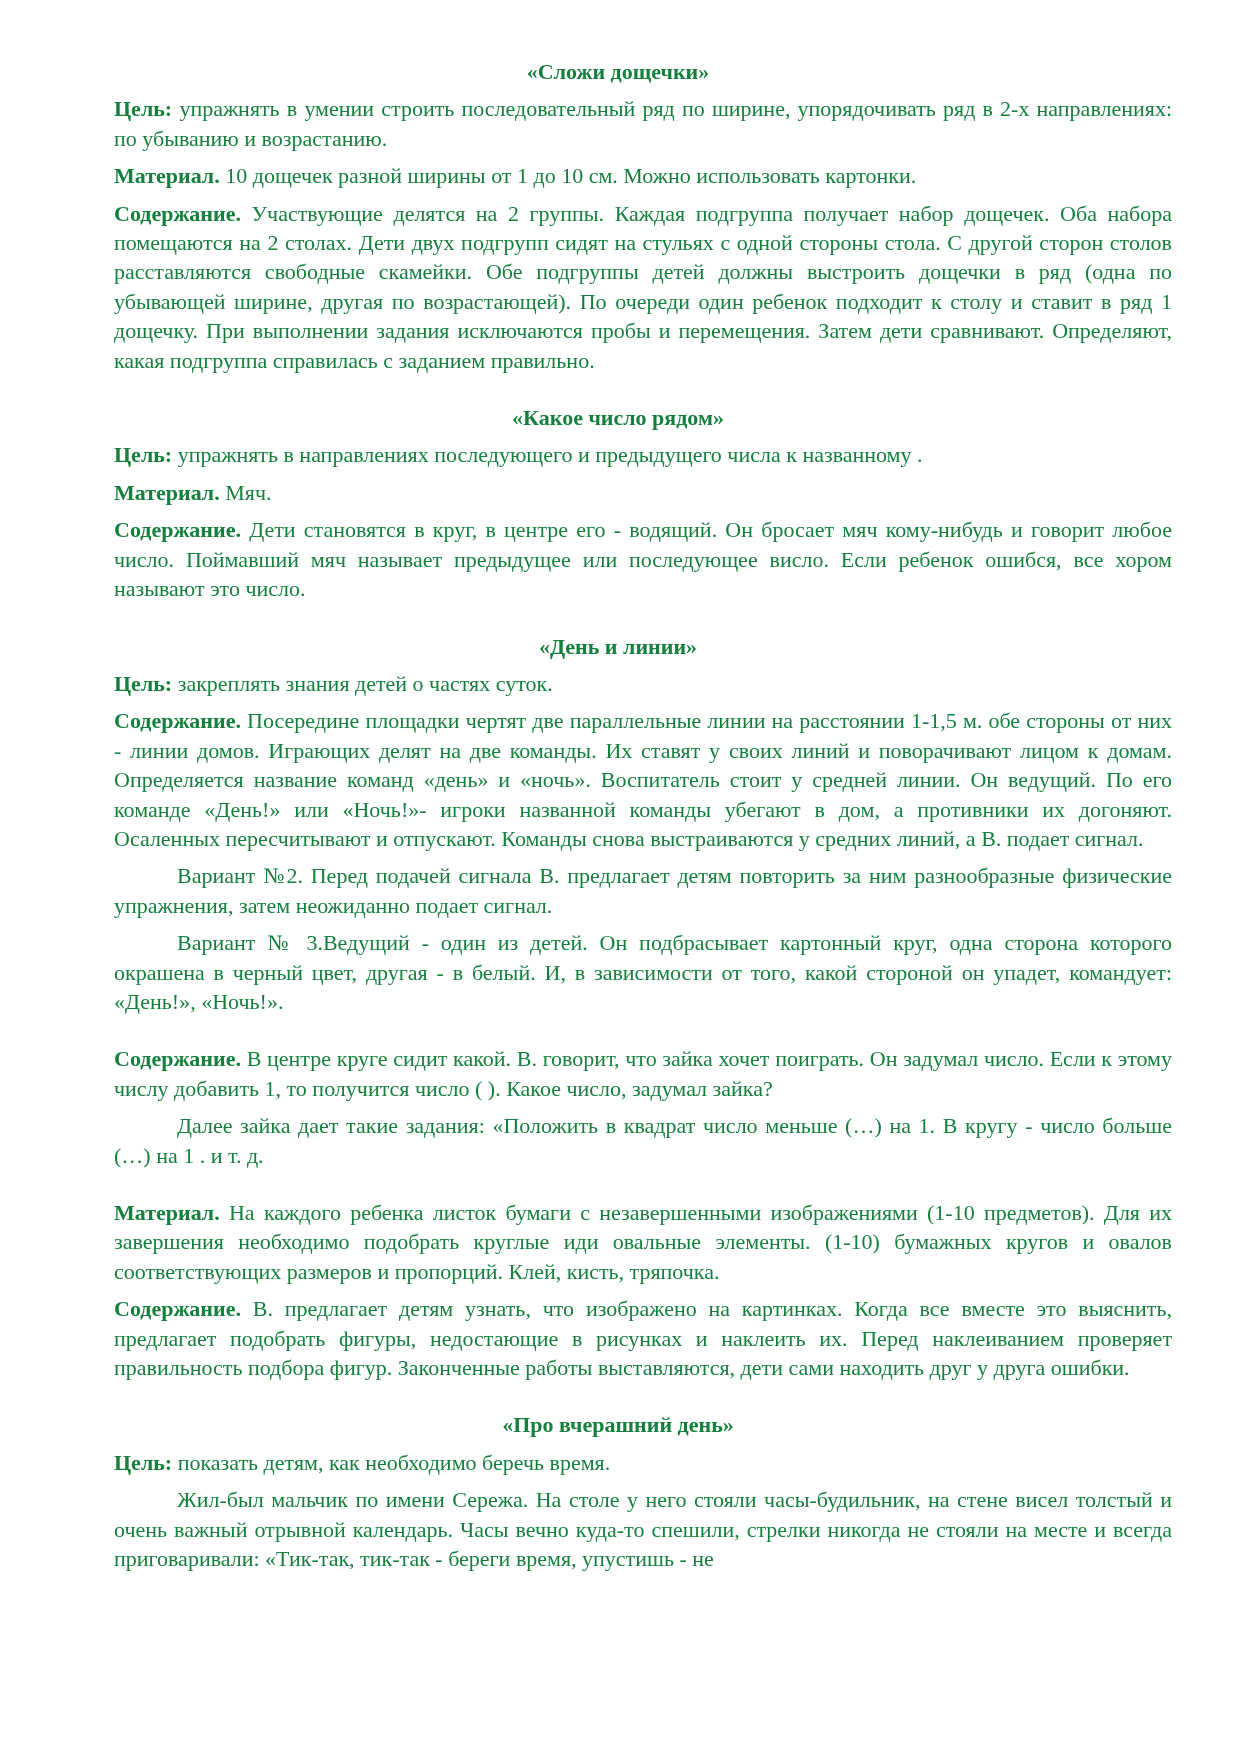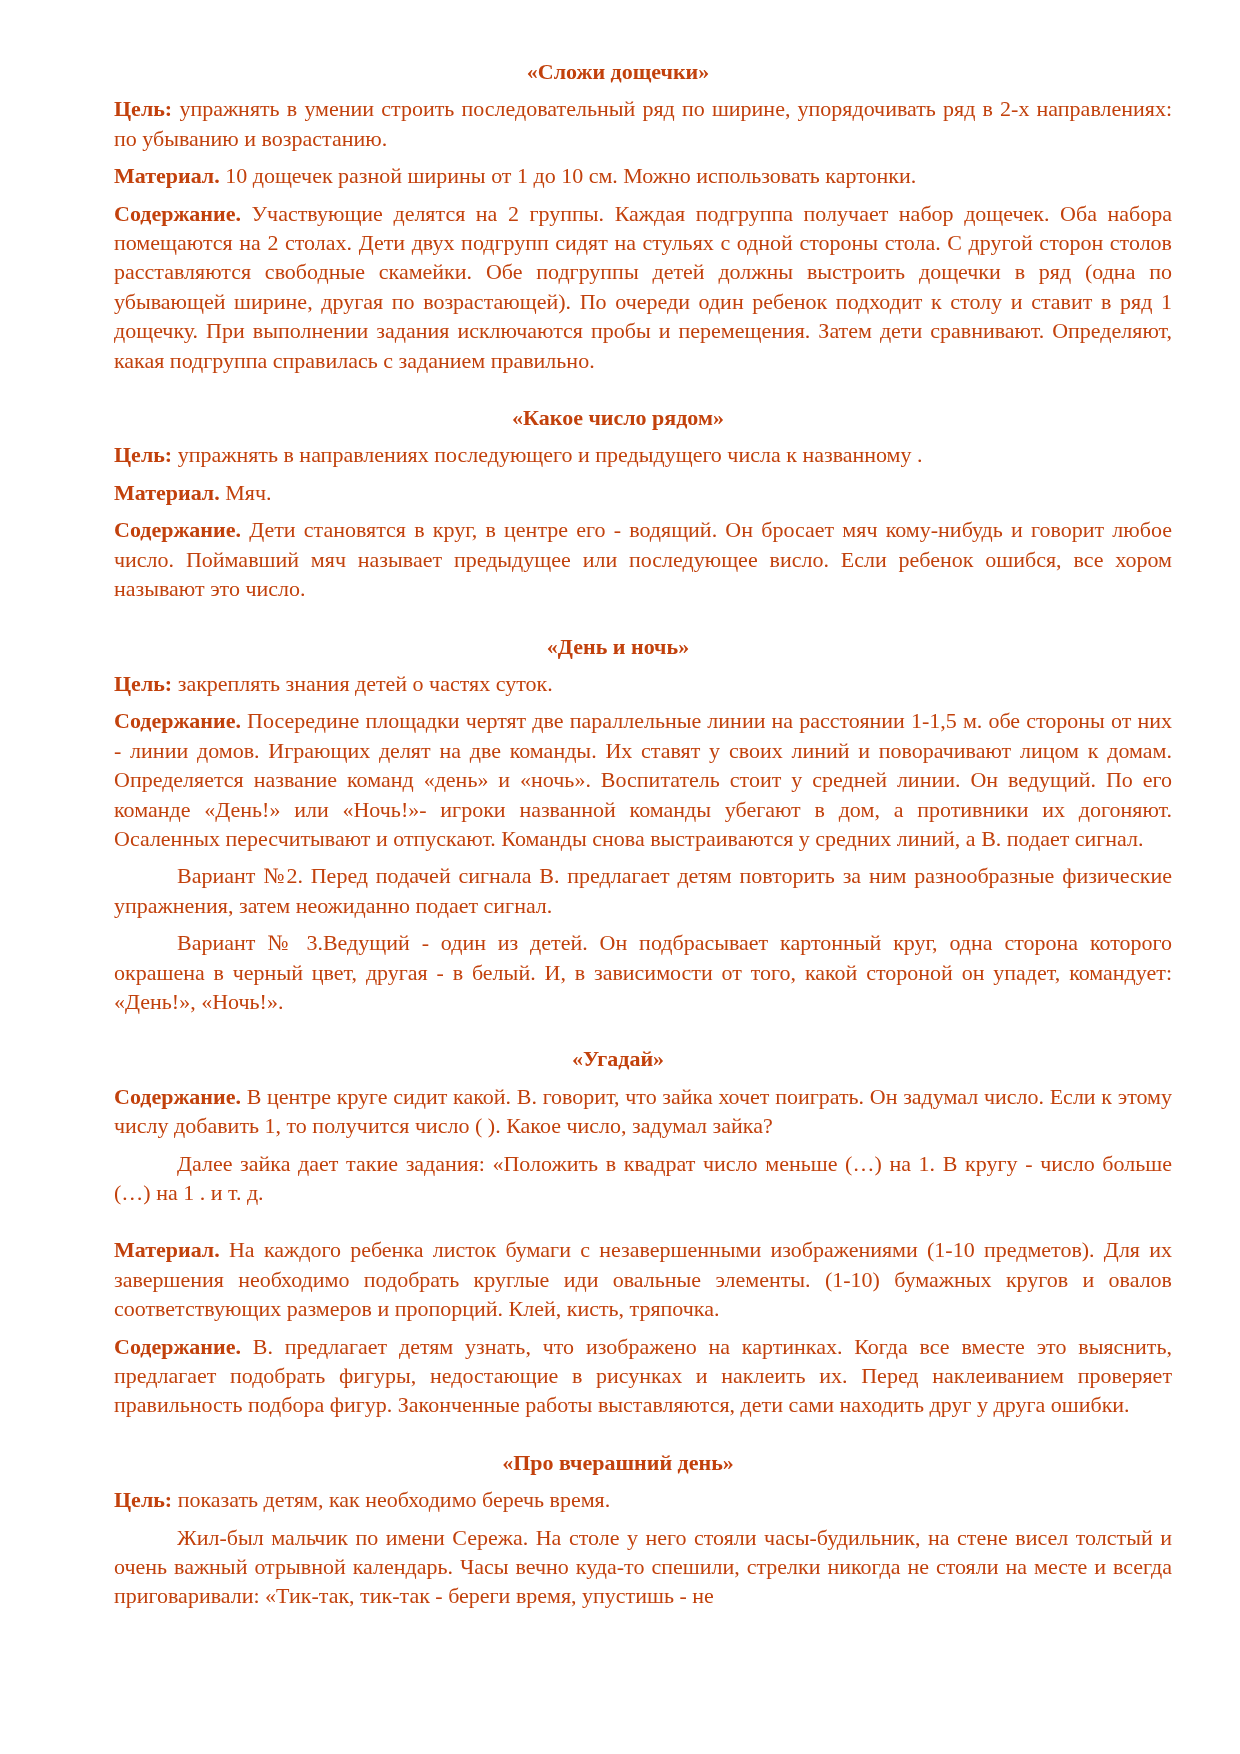--- a/index.html
+++ b/index.html
@@ -10,21 +10,21 @@
     overflow: hidden;
   }
   .page {
     box-sizing: border-box;
     width: 1240px;
     height: 1754px;
     padding: 57px 60px 0 106px;
     font-family: "Liberation Serif", "DejaVu Serif", serif;
     font-size: 22px;
     line-height: 29.4px;
-    color: #c2410c;
+    color: #15803d;
   }
   .section { margin: 0; }
   .section + .section { margin-top: 28px; }
   .title {
     font-size: 22px;
     font-weight: bold;
     text-align: center;
     margin: 0 50px 0 0; 
     padding: 0;
   }
@@ -48,29 +48,28 @@
   </div>
 
   <div class="section">
     <h2 class="title">«Какое число рядом»</h2>
     <p class="para"><b class="lead">Цель:</b> <span>упражнять в направлениях последующего и предыдущего числа к названному .</span></p>
     <p class="para"><b class="lead">Материал.</b> <span>Мяч.</span></p>
     <p class="para"><b class="lead">Содержание.</b> <span>Дети становятся в круг, в центре его - водящий. Он бросает мяч кому-нибудь и говорит любое число. Поймавший мяч называет предыдущее или последующее висло. Если ребенок ошибся, все хором называют это число.</span></p>
   </div>
 
   <div class="section">
-    <h2 class="title">«День и ночь»</h2>
+    <h2 class="title">«День и линии»</h2>
     <p class="para"><b class="lead">Цель:</b> <span>закреплять знания детей о частях суток.</span></p>
     <p class="para"><b class="lead">Содержание.</b> <span>Посередине площадки чертят две параллельные линии на расстоянии 1-1,5 м. обе стороны от них - линии домов. Играющих делят на две команды. Их ставят у своих линий и поворачивают лицом к домам. Определяется название команд «день» и «ночь». Воспитатель стоит у средней линии. Он ведущий. По его команде «День!» или «Ночь!»- игроки названной команды убегают в дом, а противники их догоняют. Осаленных пересчитывают и отпускают. Команды снова выстраиваются у средних линий, а В. подает сигнал.</span></p>
     <p class="para indent"><span>Вариант №2. Перед подачей сигнала В.  предлагает детям повторить за ним разнообразные физические упражнения, затем неожиданно подает сигнал.</span></p>
     <p class="para indent"><span>Вариант № 3.Ведущий  - один из детей. Он подбрасывает картонный круг, одна сторона которого окрашена в черный цвет, другая - в белый. И, в зависимости от того, какой стороной он упадет, командует: «День!», «Ночь!».</span></p>
   </div>
 
   <div class="section">
-    <h2 class="title">«Угадай»</h2>
     <p class="para"><b class="lead">Содержание.</b> <span>В центре круге сидит какой. В. говорит, что зайка хочет поиграть. Он задумал число. Если к этому числу добавить 1, то получится число ( ). Какое число, задумал зайка?</span></p>
     <p class="para indent"><span>Далее зайка дает такие задания: «Положить в квадрат число меньше (…) на 1. В кругу - число больше (…) на 1 . и т. д.</span></p>
   </div>
 
   <div class="section">
     <p class="para"><b class="lead">Материал.</b> <span>На каждого ребенка листок бумаги с незавершенными изображениями (1-10 предметов). Для их завершения необходимо подобрать круглые иди овальные элементы. (1-10) бумажных кругов и овалов соответствующих размеров и пропорций. Клей, кисть, тряпочка.</span></p>
     <p class="para"><b class="lead">Содержание.</b> <span>В. предлагает детям узнать, что изображено на картинках. Когда все вместе это выяснить, предлагает подобрать фигуры, недостающие в рисунках и наклеить их. Перед наклеиванием проверяет правильность подбора фигур. Законченные работы выставляются, дети сами находить друг у друга ошибки.</span></p>
   </div>
 
   <div class="section">

